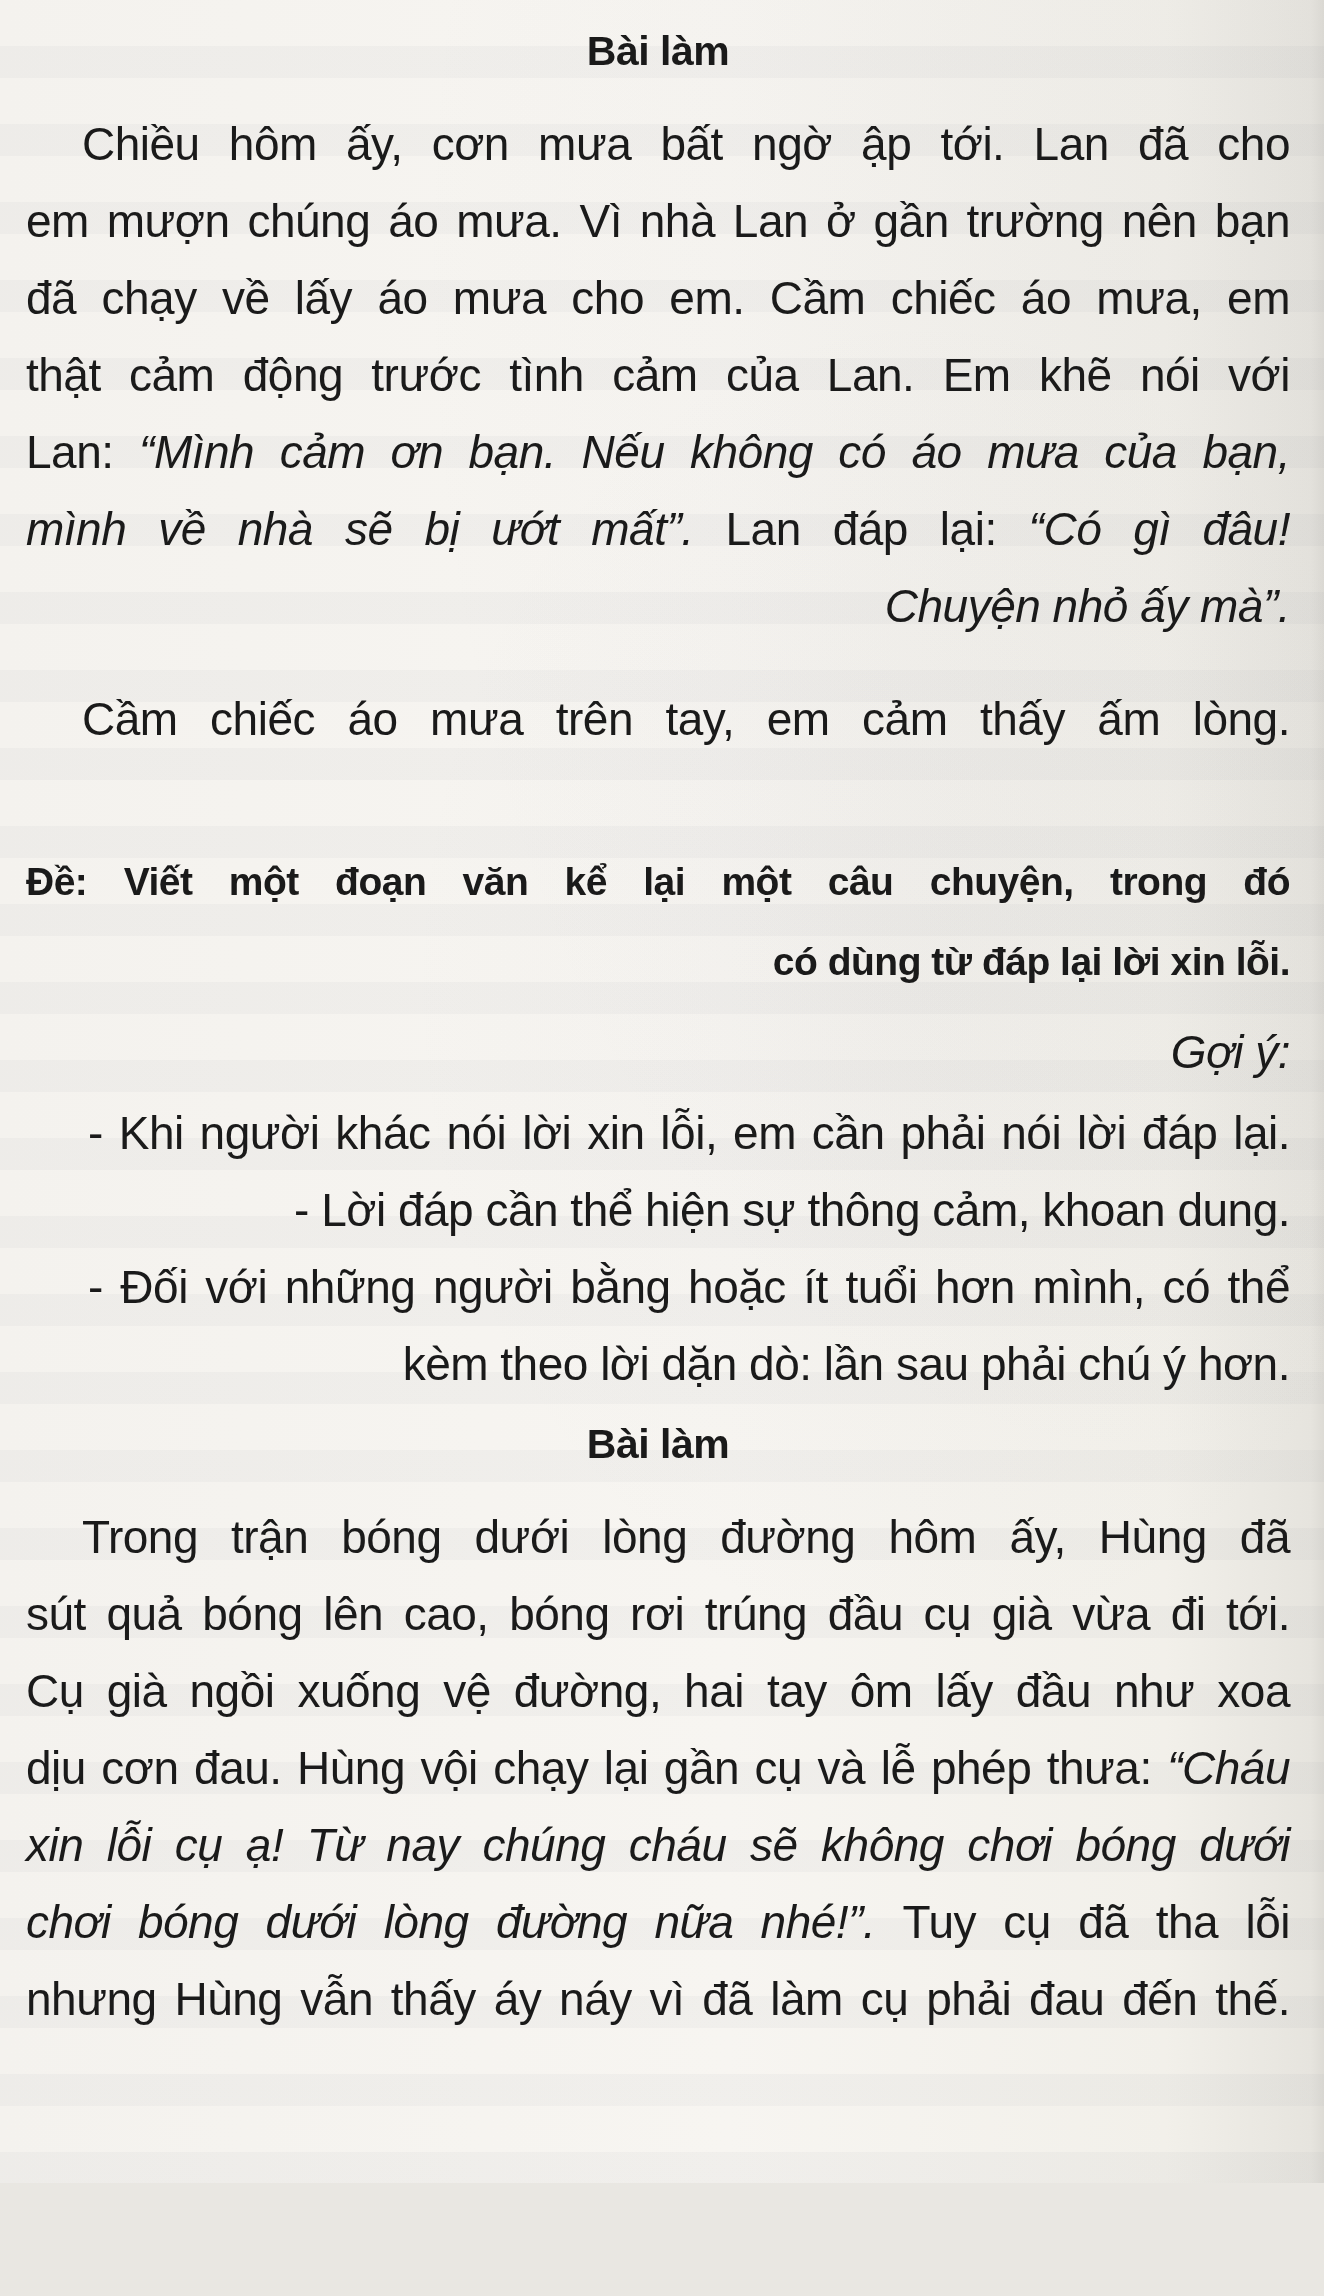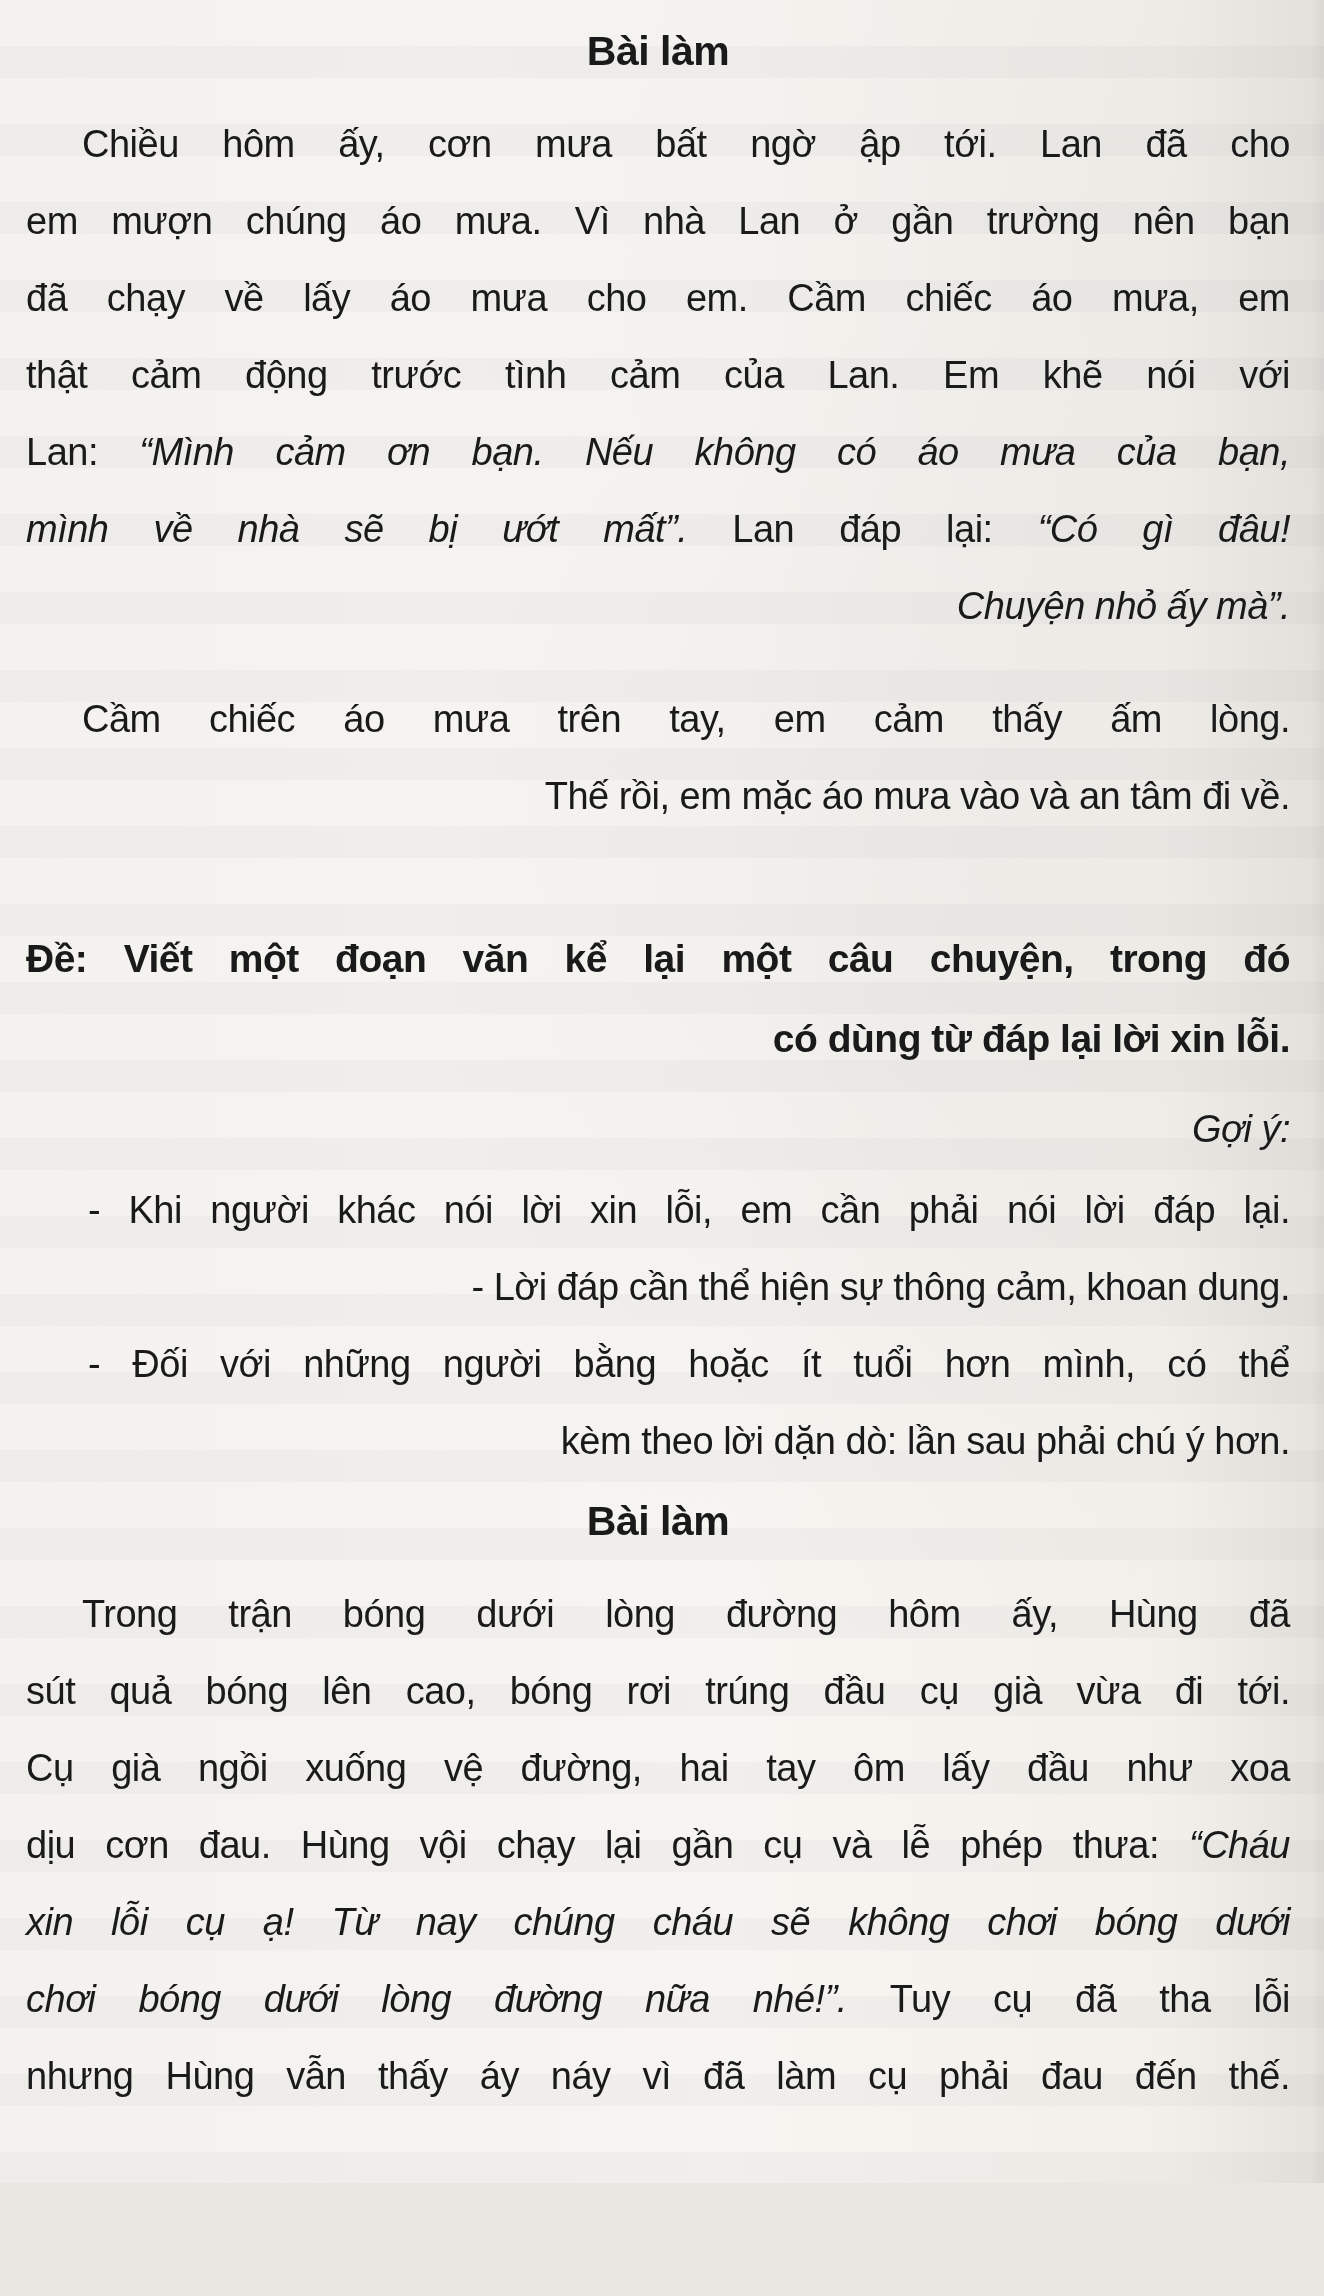--- a/index.html
+++ b/index.html
@@ -37,21 +37,21 @@
   .h1a { padding-top: 22px; }
   .h2b { margin-top: 12px; }
   .para { margin: 0; }
   .p1 { margin-top: 26px; }
   .p2 { margin-top: 36px; }
   .de { margin-top: 84px; }
   .goiy { margin-top: 12px; }
   .hints { margin-top: 4px; }
   .p3 { margin-top: 26px; }
   .line {
-    font-size: 38px;
+    font-size: 46px;
     line-height: 77px;
     letter-spacing: -0.5px;
     text-align: justify;
     text-align-last: justify;
   }
   .line.no-j { text-align: right; text-align-last: auto; }
   .line.ind { text-indent: 56px; }
   .de .line { font-weight: bold; font-size: 39px; line-height: 80px; }
   .de .line.ind, .goiy .line.ind { text-indent: 70px; }
   .hints .line.ind { text-indent: 62px; }
@@ -86,21 +86,20 @@
         <div class="line"><span>em mượn chúng áo mưa. Vì nhà Lan ở gần trường nên bạn</span></div>
         <div class="line"><span>đã chạy về lấy áo mưa cho em. Cầm chiếc áo mưa, em</span></div>
         <div class="line"><span>thật cảm động trước tình cảm của Lan. Em khẽ nói với</span></div>
         <div class="line"><span>Lan: </span><span class="it">“Mình cảm ơn bạn. Nếu không có áo mưa của bạn,</span></div>
         <div class="line"><span class="it">mình về nhà sẽ bị ướt mất”. </span><span>Lan đáp lại: </span><span class="it">“Có gì đâu!</span></div>
         <div class="line no-j"><span class="it">Chuyện nhỏ ấy mà”.</span></div>
       </div>
 
     <div class="para p2">
         <div class="line ind"><span>Cầm chiếc áo mưa trên tay, em cảm thấy ấm lòng.</span></div>
-        <div class="line no-j"><span>Thế rồi, em mặc áo mưa vào và an tâm đi về.</span></div>
       </div>
 
     <div class="para de">
         <div class="line"><span class="bd">Đề: </span><span class="bd">Viết một đoạn văn kể lại một câu chuyện, trong đó</span></div>
         <div class="line no-j ind"><span class="bd">có dùng từ đáp lại lời xin lỗi.</span></div>
       </div>
 
     <div class="para goiy">
         <div class="line no-j ind"><span class="it">Gợi ý:</span></div>
       </div>

